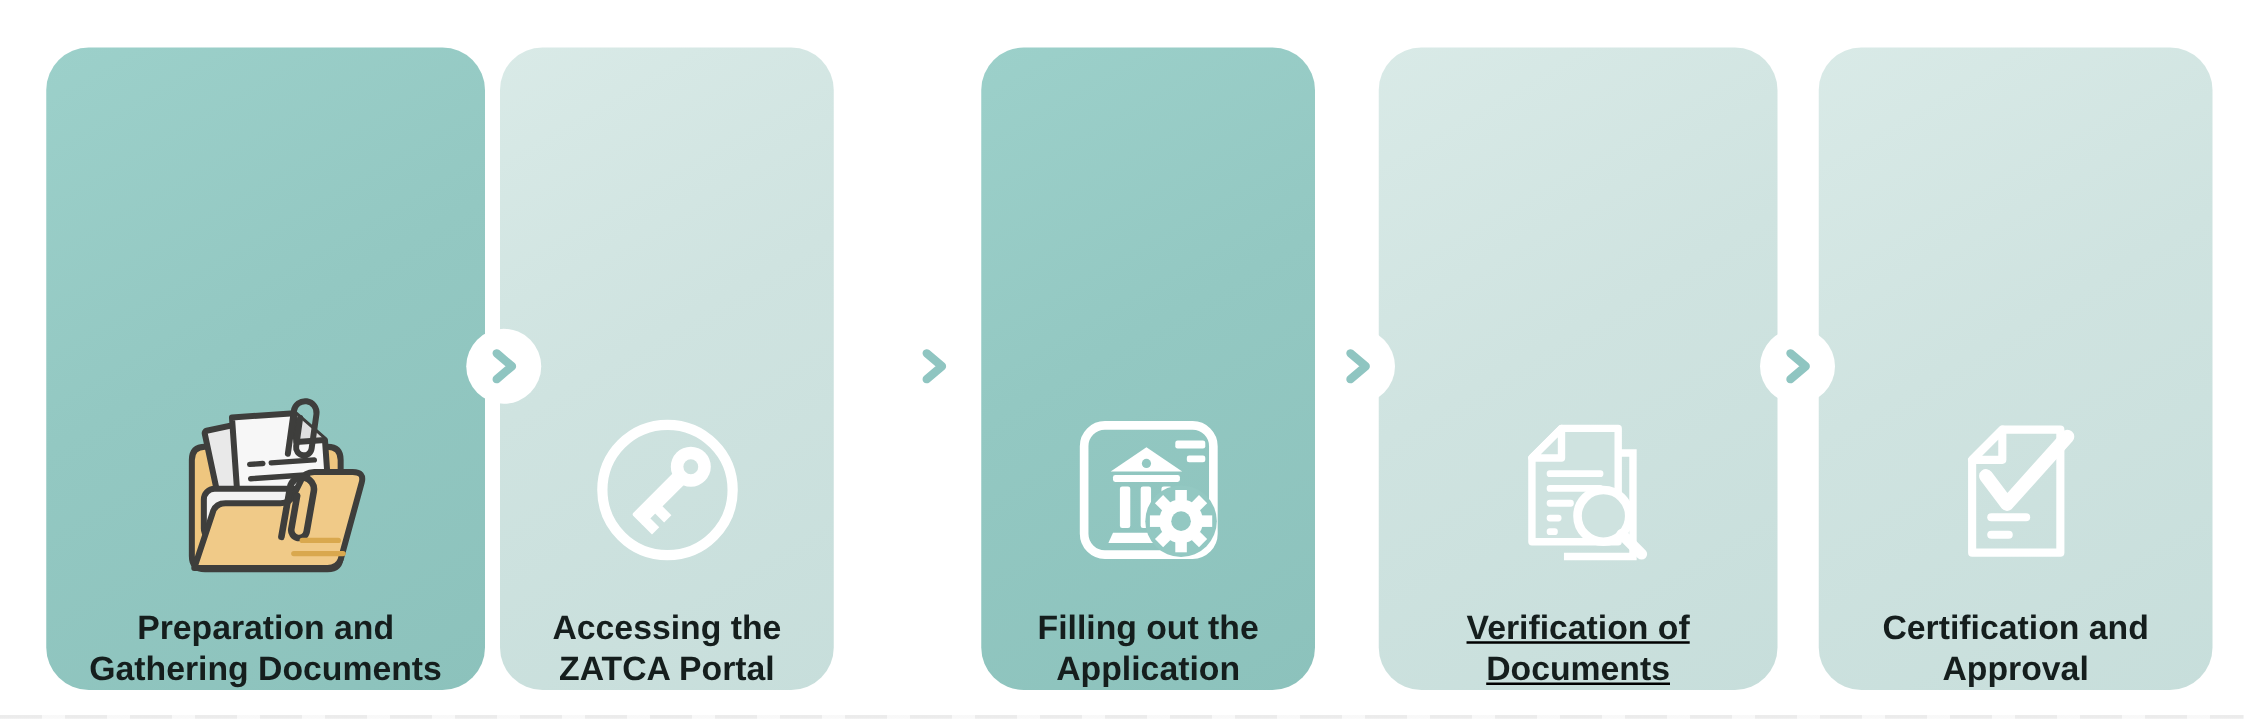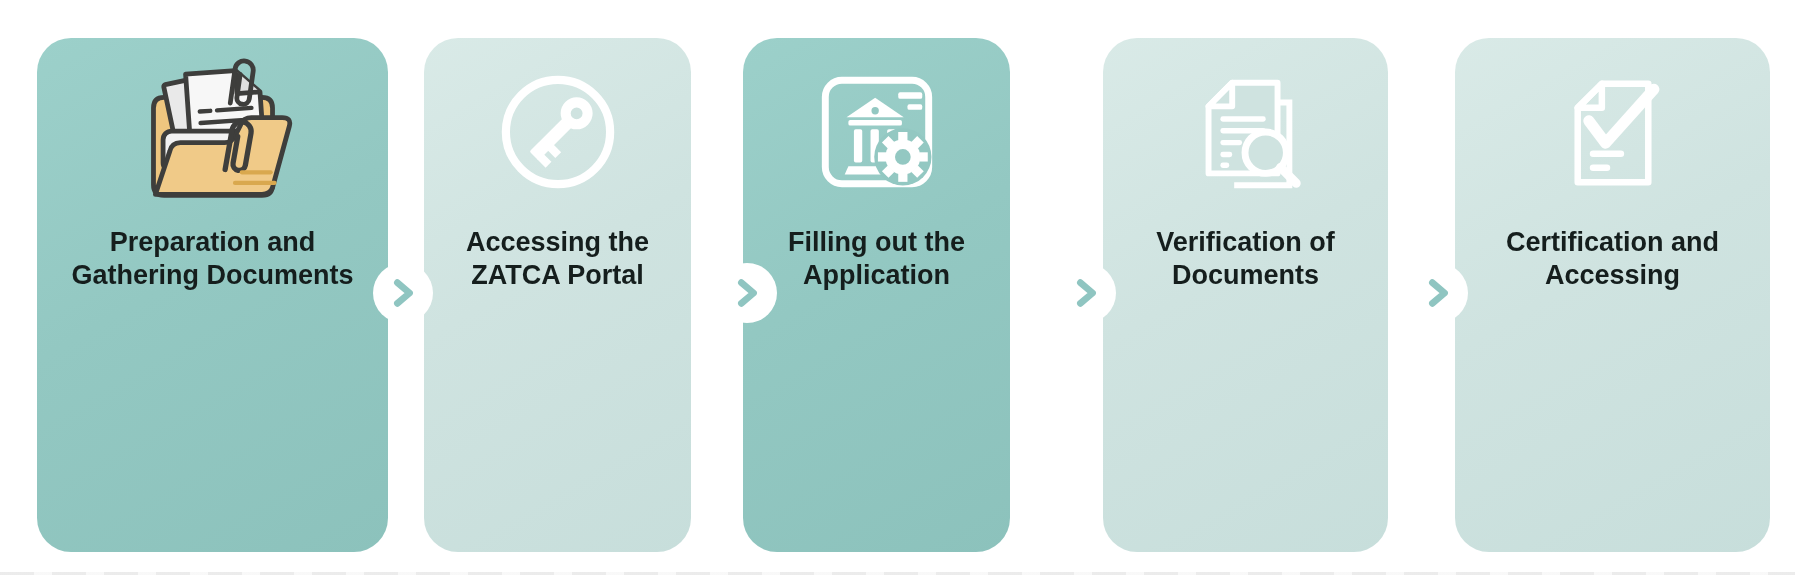--- a/index.html
+++ b/index.html
@@ -5,28 +5,28 @@
   html,body{margin:0;padding:0;}
   body{
     width:1795px;height:576px;position:relative;overflow:hidden;
     background:#ffffff;
     font-family:"Liberation Sans","DejaVu Sans",sans-serif;
   }
   .stage{position:absolute;inset:0;}
   .step-card{
     position:absolute;top:38px;height:514px;border-radius:34px;
     display:flex;flex-direction:column;align-items:center;
-    box-sizing:border-box;padding:0 14px;
+    box-sizing:border-box;padding:0 14px;justify-content:flex-end;
   }
   .step-card.dark{background:linear-gradient(150deg,#9cd0ca 0%,#93c8c2 45%,#8cc2bc 100%);}
   .step-card.light{background:linear-gradient(150deg,#d9eae7 0%,#cfe3e0 45%,#c7ded b 100%);background:linear-gradient(150deg,#d9eae7 0%,#cfe3e0 45%,#c7dedb 100%);}
   .card-1{left:37px;width:351px;}
-  .card-2{left:424px;width:267px;}
-  .card-3{left:743px;width:267px;}
-  .card-4{left:1103px;width:285px;}
+  .card-2{left:400px;width:267px;}
+  .card-3{left:785px;width:267px;}
+  .card-4{left:1103px;width:319px;text-decoration:underline;}
   .card-5{left:1455px;width:315px;}
   .icon-box{
     height:188px;display:flex;align-items:center;justify-content:center;
     flex:none;width:100%;
   }
   .step-title{
     white-space:pre-line;text-align:center;color:#151e1d;
     font-size:27px;line-height:33px;font-weight:bold;margin:0;
   }
   .step-desc{
@@ -167,21 +167,21 @@
     <div class="icon-box">
       <svg width="130" height="130" viewBox="0 0 140 140">
         <path d="M58,18 L108,18 L108,124 L32,124 L32,44 Z" fill="none" stroke="#ffffff" stroke-width="7" stroke-linejoin="round"></path>
         <path d="M58,18 L32,44 L58,44 Z" fill="none" stroke="#ffffff" stroke-width="7" stroke-linejoin="round"></path>
         <path d="M44,58 L62,82 L114,24" fill="none" stroke="#ffffff" stroke-width="12" stroke-linecap="round" stroke-linejoin="round"></path>
         <rect x="45" y="90" width="37" height="7" rx="3.5" fill="#ffffff"></rect>
         <rect x="45" y="105" width="22" height="7" rx="3.5" fill="#ffffff"></rect>
       </svg>
     </div>
     <div class="step-title">Certification and
-Accessing</div>
+Approval</div>
   </div>
 
   <div class="connector conn-1">
     <svg width="34" height="34" viewBox="0 0 36 36">
         <path d="M12,7 L25,18 L12,29" fill="none" stroke="#8fc5c1" stroke-width="7" stroke-linecap="round" stroke-linejoin="round"></path>
       </svg>
   </div>
   <div class="connector conn-2">
     <svg width="34" height="34" viewBox="0 0 36 36">
         <path d="M12,7 L25,18 L12,29" fill="none" stroke="#8fc5c1" stroke-width="7" stroke-linecap="round" stroke-linejoin="round"></path>

